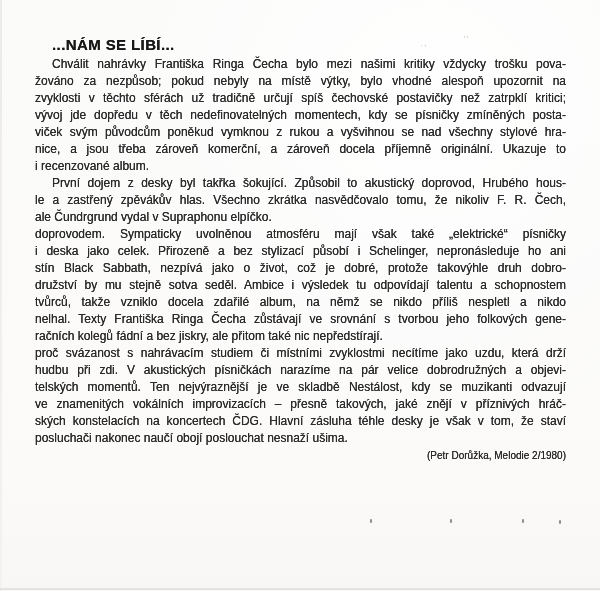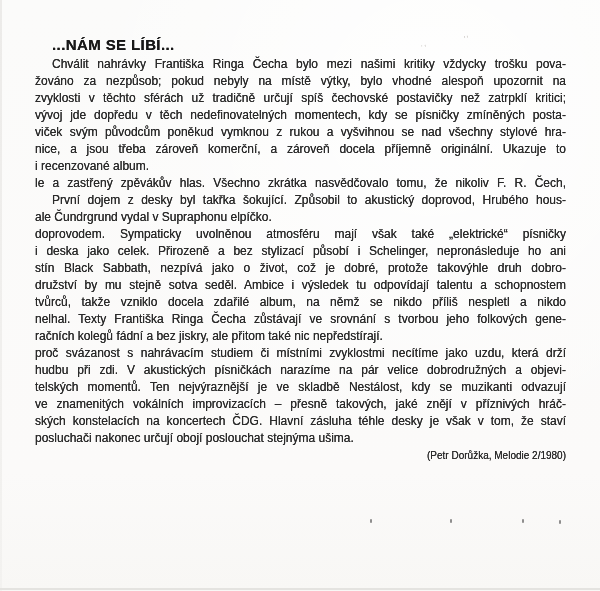--- a/index.html
+++ b/index.html
@@ -103,40 +103,40 @@
         <div class="para">
           <div class="line first">Chválit nahrávky Františka Ringa Čecha bylo mezi našimi kritiky vždycky trošku pova-</div>
           <div class="line">žováno za nezpůsob; pokud nebyly na místě výtky, bylo vhodné alespoň upozornit na</div>
           <div class="line">zvyklosti v těchto sférách už tradičně určují spíš čechovské postavičky než zatrpklí kritici;</div>
           <div class="line">vývoj jde dopředu v těch nedefinovatelných momentech, kdy se písničky zmíněných posta-</div>
           <div class="line">viček svým původcům poněkud vymknou z rukou a vyšvihnou se nad všechny stylové hra-</div>
           <div class="line">nice, a jsou třeba zároveň komerční, a zároveň docela příjemně originální. Ukazuje to</div>
           <div class="line last">i recenzované album.</div>
         </div>
         <div class="para">
+          <div class="line first">První dojem z desky byl takřka šokující. Způsobil to akustický doprovod, Hrubého hous-</div>
           <div class="line">le a zastřený zpěvákův hlas. Všechno zkrátka nasvědčovalo tomu, že nikoliv F. R. Čech,</div>
-          <div class="line first">První dojem z desky byl takřka šokující. Způsobil to akustický doprovod, Hrubého hous-</div>
           <div class="line last">ale Čundrgrund vydal v Supraphonu elpíčko.</div>
         </div>
         <div class="para">
           <div class="line">doprovodem. Sympaticky uvolněnou atmosféru mají však také „elektrické“ písničky</div>
           <div class="line">i deska jako celek. Přirozeně a bez stylizací působí i Schelinger, nepronásleduje ho ani</div>
           <div class="line">stín Black Sabbath, nezpívá jako o život, což je dobré, protože takovýhle druh dobro-</div>
           <div class="line">družství by mu stejně sotva seděl. Ambice i výsledek tu odpovídají talentu a schopnostem</div>
           <div class="line">tvůrců, takže vzniklo docela zdařilé album, na němž se nikdo příliš nespletl a nikdo</div>
           <div class="line">nelhal. Texty Františka Ringa Čecha zůstávají ve srovnání s tvorbou jeho folkových gene-</div>
           <div class="line last">račních kolegů fádní a bez jiskry, ale přitom také nic nepředstírají.</div>
         </div>
         <div class="para">
           <div class="line">proč svázanost s nahrávacím studiem či místními zvyklostmi necítíme jako uzdu, která drží</div>
           <div class="line">hudbu při zdi. V akustických písničkách narazíme na pár velice dobrodružných a objevi-</div>
           <div class="line">telských momentů. Ten nejvýraznější je ve skladbě Nestálost, kdy se muzikanti odvazují</div>
           <div class="line">ve znamenitých vokálních improvizacích – přesně takových, jaké znějí v příznivých hráč-</div>
           <div class="line">ských konstelacích na koncertech ČDG. Hlavní zásluha téhle desky je však v tom, že staví</div>
-          <div class="line last">posluchači nakonec určují obojí poslouchat stejnýma ušima.</div>
+          <div class="line last">posluchači nakonec naučí obojí poslouchat nesnaží ušima.</div>
         </div>
       </div>
     <div class="signature">(Petr Dorůžka, Melodie 2/1980)</div>
   </div>
 
   <div class="smudge smudge-1">.,</div>
   <div class="smudge smudge-2">'ʹ</div>
   <div class="speck speck-1"></div>
   <div class="speck speck-2"></div>
   <div class="speck speck-3"></div>

